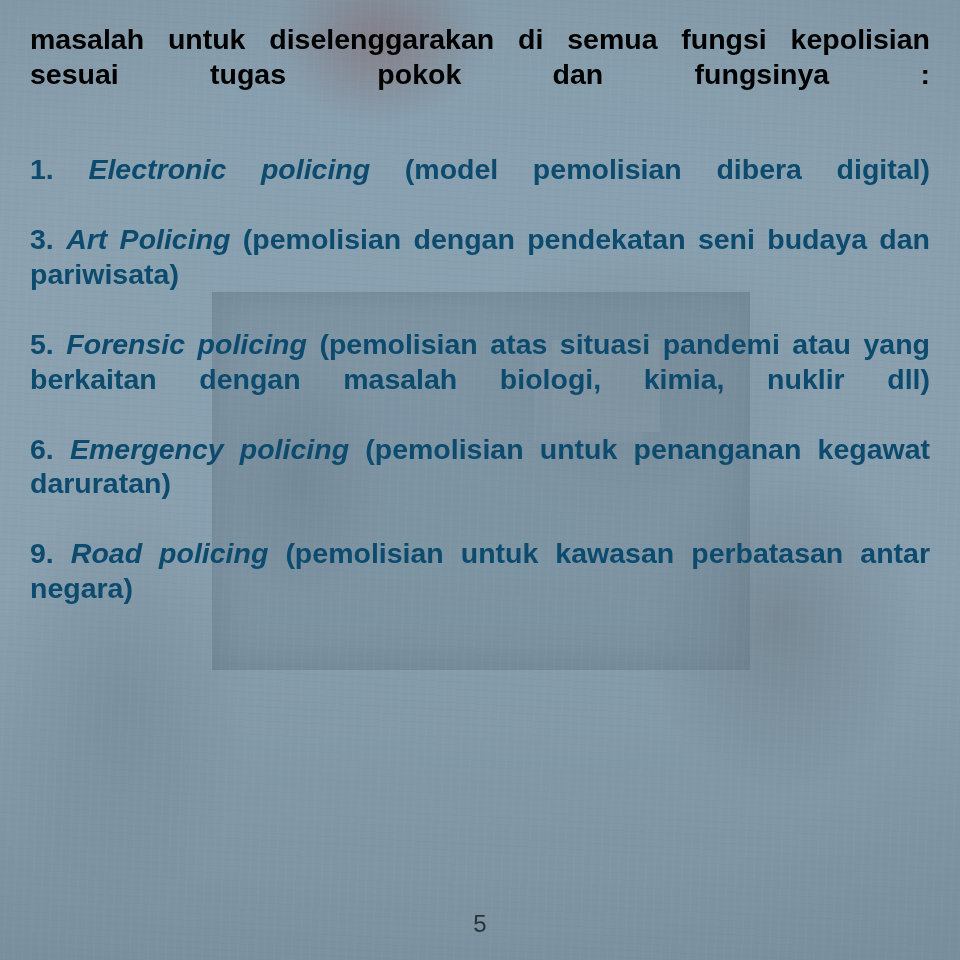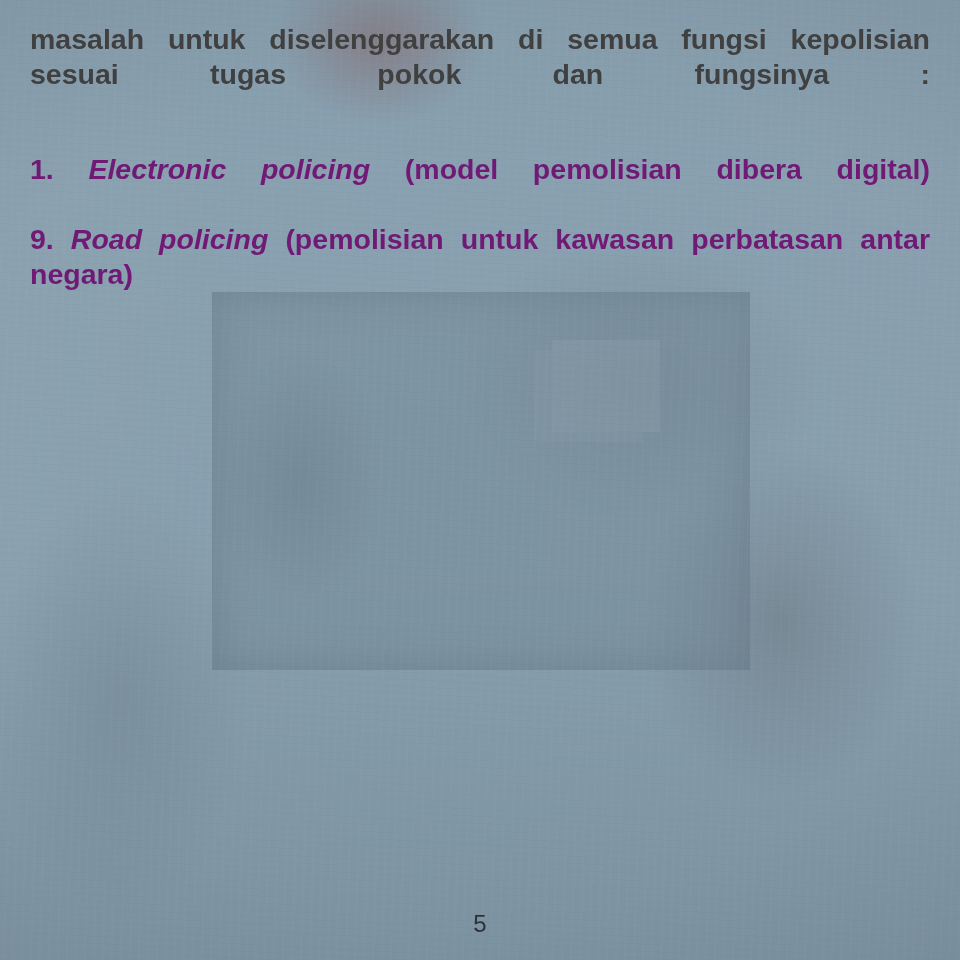--- a/index.html
+++ b/index.html
@@ -71,38 +71,38 @@
   }
 
   .content {
     position: relative;
     z-index: 5;
     padding: 22px 30px 0 30px;
     box-sizing: border-box;
     height: 960px;
   }
   .para {
-    color: #404040;
+    color: #000000;
     font-weight: bold;
     font-size: 28.5px;
     line-height: 1.22;
     text-align: justify;
     text-justify: inter-word;
     margin: 0;
   }
   .intro {
     margin-bottom: 26px;
   }
   .list {
     list-style: none;
     margin: 0;
     padding: 0;
   }
   .list-item {
-    color: #701a75;
+    color: #0c4a6e;
     font-weight: bold;
     font-size: 28.5px;
     line-height: 1.225;
     text-align: justify;
     text-justify: inter-word;
     margin: 0;
   }
   .list-item > span {
     display: inline;
   }
@@ -144,23 +144,26 @@
 
   <div class="content">
 
     <p class="para intro">masalah untuk diselenggarakan di semua fungsi kepolisian sesuai tugas pokok dan fungsinya :</p>
 
     <div class="list">
 
       <p class="list-item"><span class="num">1.</span> <span class="term">Electronic policing</span> <span>(model pemolisian dibera digital)</span></p>
 
 
+      <p class="list-item"><span class="num">3.</span> <span class="term">Art Policing</span> <span>(pemolisian dengan pendekatan seni budaya dan pariwisata)</span></p>
 
 
+      <p class="list-item"><span class="num">5.</span> <span class="term">Forensic policing</span> <span>(pemolisian atas situasi pandemi atau yang berkaitan dengan masalah  biologi, kimia, nuklir dll)</span></p>
 
+      <p class="list-item"><span class="num">6.</span> <span class="term">Emergency policing</span> <span>(pemolisian untuk penanganan kegawat daruratan)</span></p>
 
 
 
       <p class="list-item"><span class="num">9.</span> <span class="term">Road policing</span> <span>(pemolisian untuk kawasan perbatasan antar negara)</span></p>
 
     </div>
   </div>
 
   <div class="page-number">5</div>
 </div>

